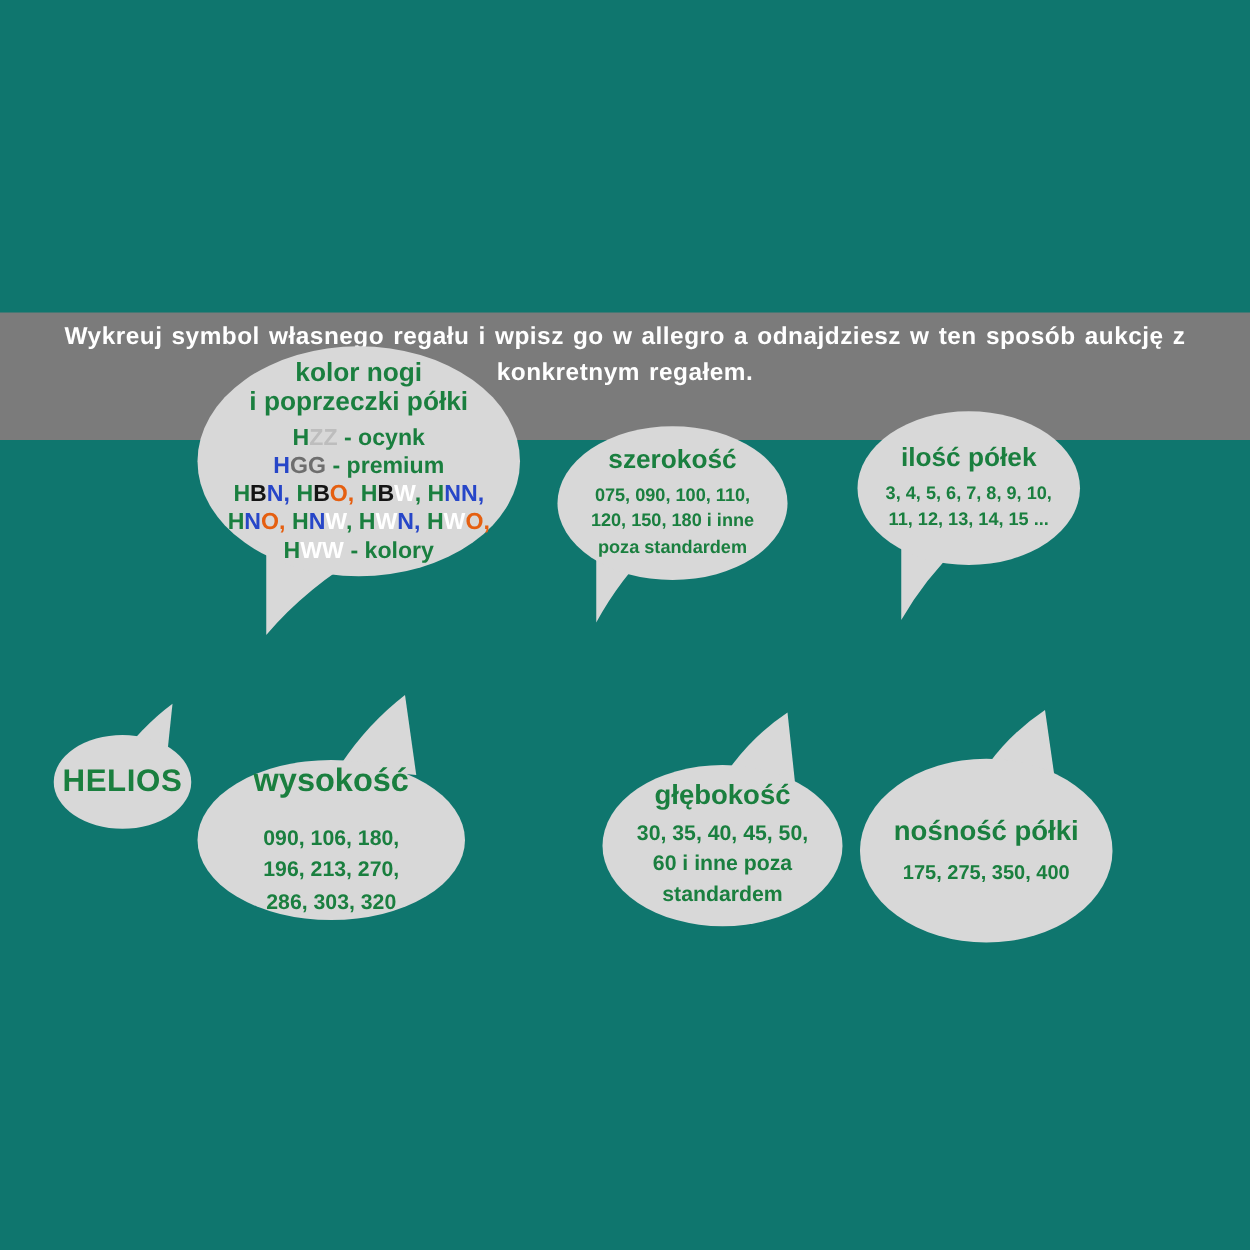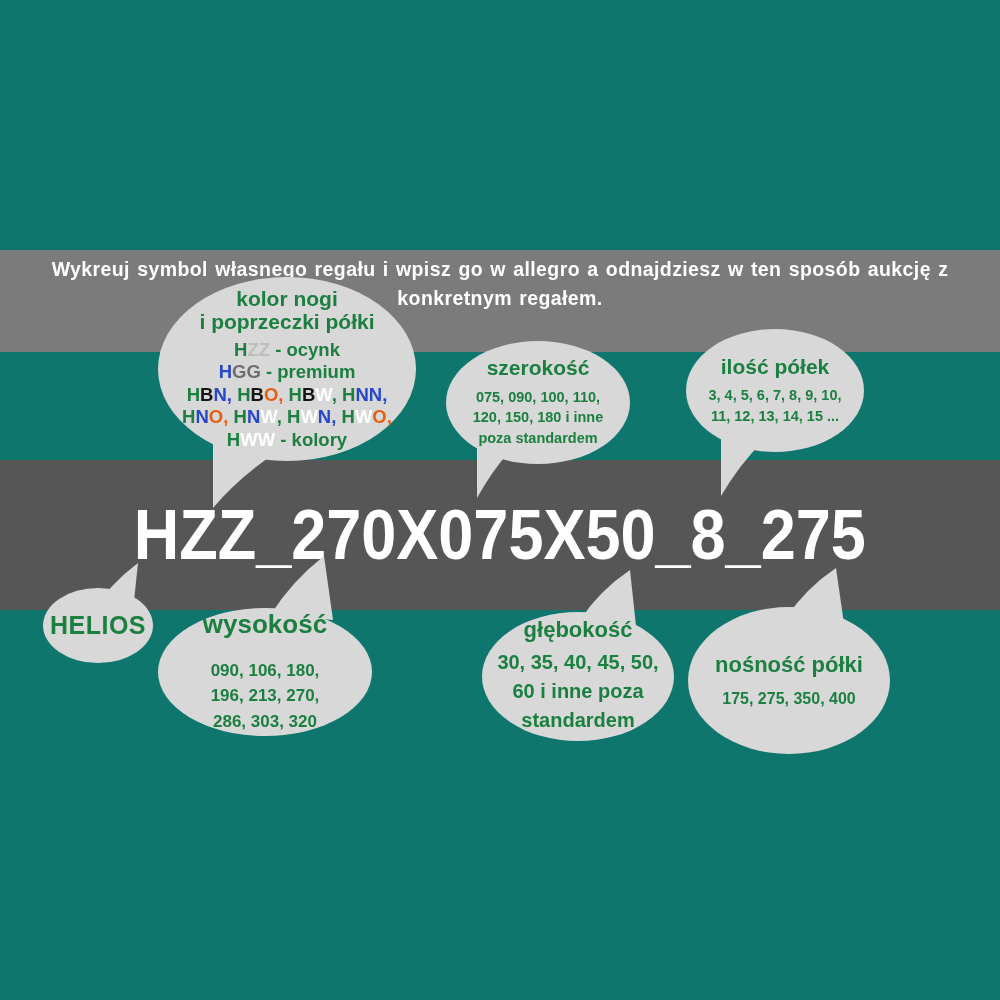--- a/index.html
+++ b/index.html
@@ -40,40 +40,37 @@
   .b-szer .title,.b-ilosc .title{font-size:21px;}
   .b-szer .body,.b-ilosc .body{font-size:14.5px;line-height:1.42;margin-top:7px;}
   .b-ilosc{left:686px;top:329px;width:178px;height:123px;}
   .b-helios{left:43px;top:588px;width:110px;height:75px;}
   .b-helios .brand{color:var(--green,#1a7f3f);font-weight:bold;font-size:25px;letter-spacing:.5px;}
   .b-wys{left:158px;top:608px;width:214px;height:128px;}
   .b-wys .title{font-size:26px;}
   .b-wys .body{font-size:17px;line-height:1.5;margin-top:19px;}
   .b-gleb{left:482px;top:612px;width:192px;height:129px;}
   .b-gleb .title{font-size:22px;}
-  .b-gleb .body{font-size:20px;line-height:1.45;margin-top:6px;}
+  .b-gleb .body{font-size:17px;line-height:1.45;margin-top:6px;}
   .b-nos{left:688px;top:607px;width:202px;height:147px;}
   .b-nos .title{font-size:22px;}
   .b-nos .body{font-size:16px;margin-top:12px;}
 </style>
 </head>
 <body>
 
 <div class="canvas">
 
   <div class="band band-top">
     <div class="headline">
       <div>Wykreuj symbol własnego regału i wpisz go w allegro a odnajdziesz w ten sposób aukcję z</div>
       <div>konkretnym regałem.</div>
     </div>
   </div>
 
-  <div class="band band-dark">
-    <div class="symbol">HZZ_270X075X50_8_275</div>
-  </div>
 
   <svg class="tails" width="1000" height="1000" viewBox="0 0 1000 1000">
     <path d="M296,440 Q245,470 213,508 L213,444 Z"></path>
     <path d="M524,436 Q496,463 477,498 L477,434 Z"></path>
     <path d="M768,436 Q740,463 721,496 L721,434 Z"></path>
     <path d="M138,563 Q111,583 90,614 L132,620 Z"></path>
     <path d="M324,556 Q293,580 271,614 L333,620 Z"></path>
     <path d="M630,570 Q600,590 580,620 L636,626 Z"></path>
     <path d="M836,568 Q806,588 786,618 L844,624 Z"></path>
   </svg>

